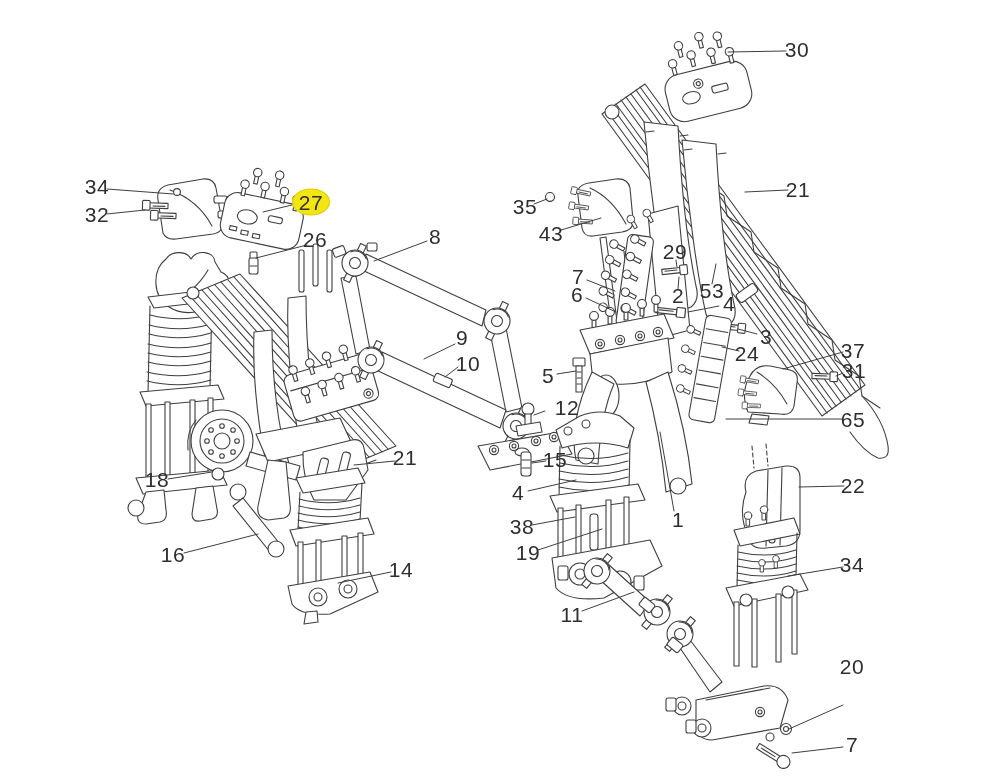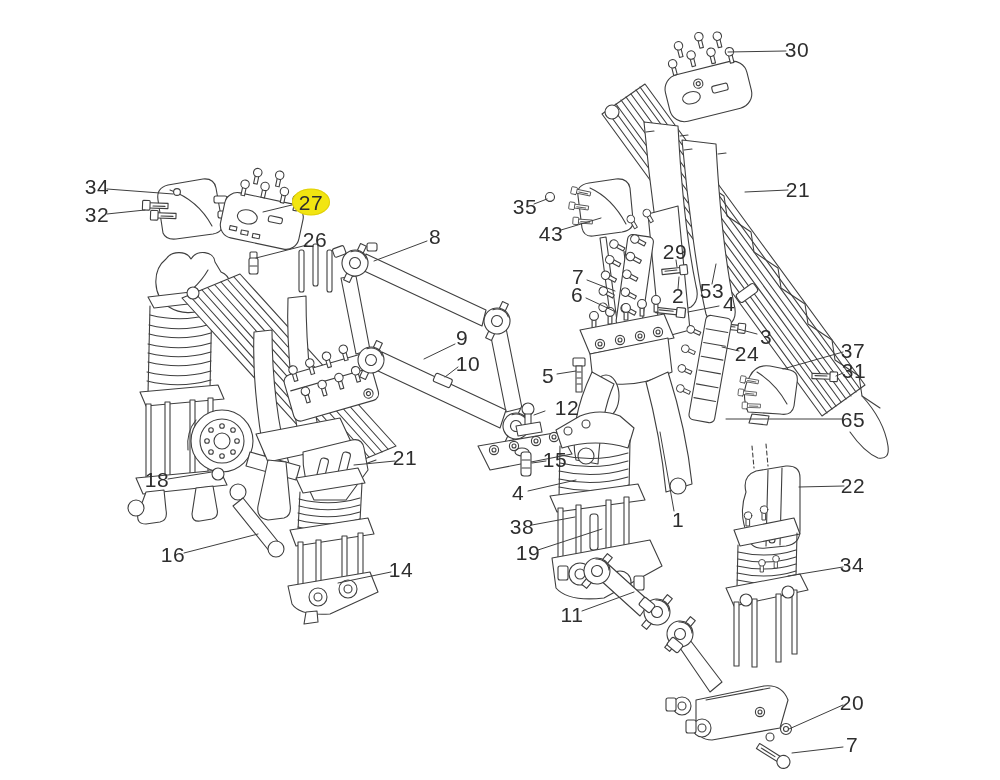--- a/index.html
+++ b/index.html
@@ -517,21 +517,21 @@
   <div class="callout" style="left:468px;top:364px">10</div>
   <div class="callout" style="left:555px;top:460px">15</div>
   <div class="callout" style="left:567px;top:408px">12</div>
   <div class="callout" style="left:572px;top:615px">11</div>
   <div class="callout" style="left:401px;top:570px">14</div>
   <div class="callout" style="left:518px;top:493px">4</div>
   <div class="callout" style="left:173px;top:555px">16</div>
   <div class="callout" style="left:852px;top:745px">7</div>
   <div class="callout" style="left:157px;top:480px">18</div>
   <div class="callout" style="left:528px;top:553px">19</div>
-  <div class="callout" style="left:852px;top:703px">20</div>
+  <div class="callout" style="left:852px;top:667px">20</div>
   <div class="callout" style="left:405px;top:458px">21</div>
   <div class="callout" style="left:853px;top:486px">22</div>
   <div class="callout" style="left:852px;top:565px">34</div>
   <div class="callout" style="left:747px;top:354px">24</div>
   <div class="callout" style="left:798px;top:190px">21</div>
   <div class="callout" style="left:315px;top:240px">26</div>
   <div class="callout hl" style="left: 311px; top: 202px; background-color: rgb(242, 229, 17);">27</div>
   <div class="callout" style="left:712px;top:291px">53</div>
   <div class="callout" style="left:675px;top:252px">29</div>
   <div class="callout" style="left:797px;top:50px">30</div>

